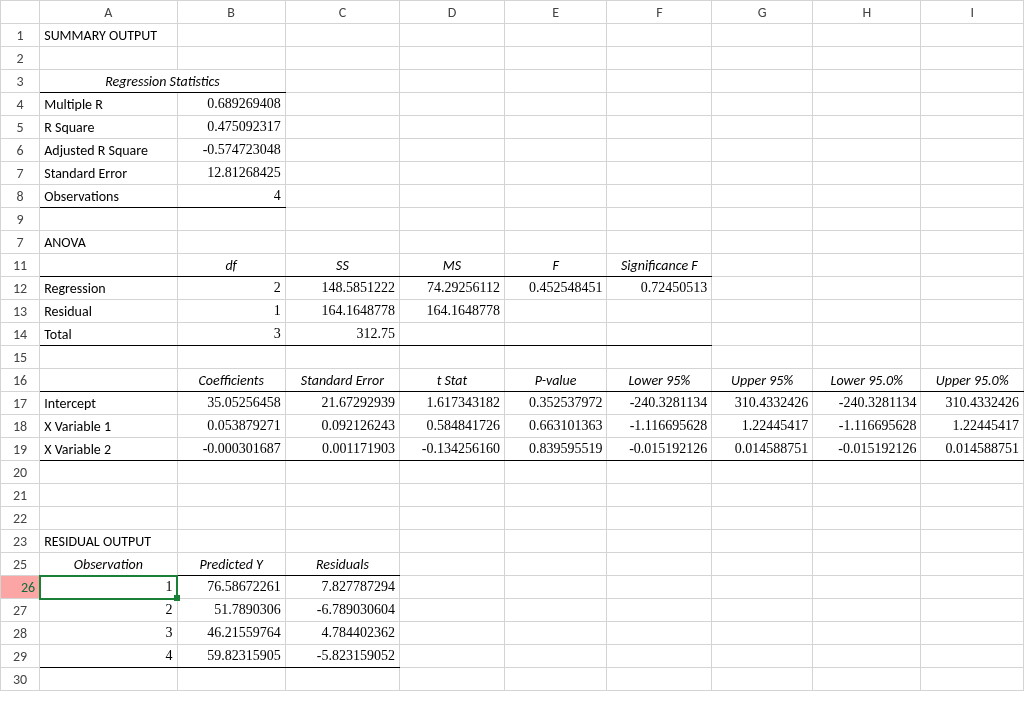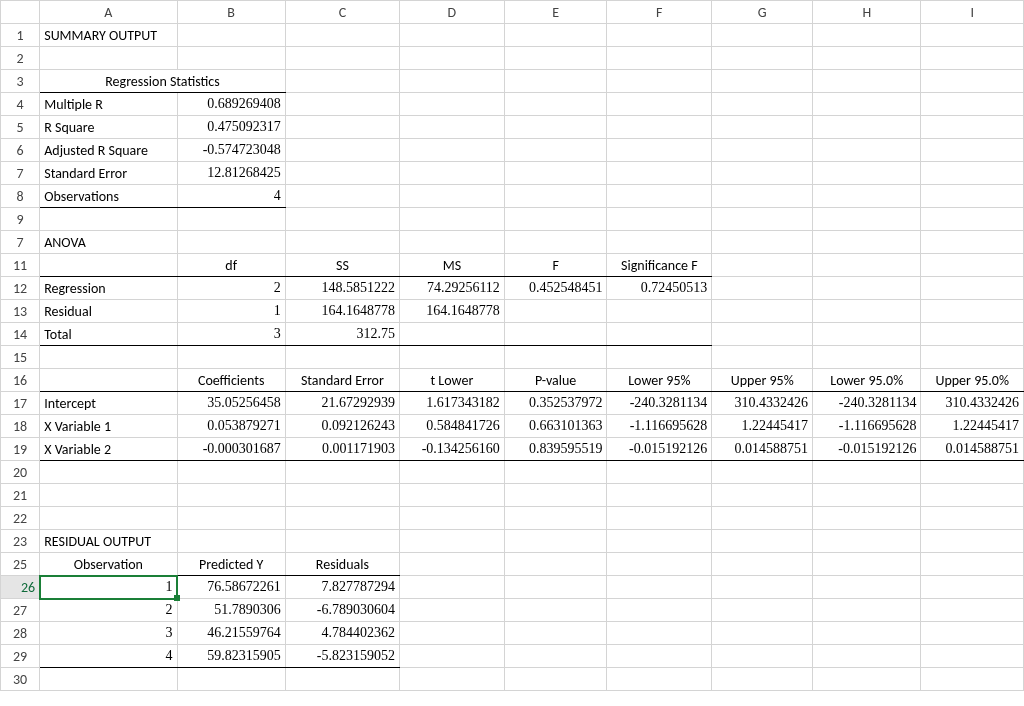--- a/index.html
+++ b/index.html
@@ -35,32 +35,32 @@
   .row-header {
     background: #fff;
     text-align: center;
     font-weight: normal;
     color: #444;
     font-size: 14px;
     width: 28px;
     border: 1px solid #d0d0d0;
   }
   .row-header.selected {
-    background: #e5e5e5;
+    background: #fca5a5;
     color: #0f6b3a;
     padding-left: 20px;
   }
   .corner {
     background: #fff;
     border: 1px solid #d0d0d0;
   }
   .txt-l { text-align: left; }
   .txt-r { text-align: right; font-family: Liberation Serif, serif; }
   .txt-c { text-align: center; }
-  .italic { }
+  .italic { font-style: italic; }
   .bt-thick { border-top: 1.5px solid #000 !important; }
   .bb-thick { border-bottom: 1.5px solid #000 !important; }
   .sel-cell {
     outline: 2px solid #1a7f37;
     outline-offset: -1px;
     position: relative;
   }
   .sel-cell::after {
     content: "";
     position: absolute;
@@ -291,21 +291,21 @@
         <td></td>
         <td></td>
         <td></td>
       </tr>
 
   <tr>
         <td class="row-header">16</td>
     <td class="bt-thick bb-thick"></td>
     <td class="txt-c italic bt-thick bb-thick">Coefficients</td>
     <td class="txt-c italic bt-thick bb-thick">Standard Error</td>
-    <td class="txt-c italic bt-thick bb-thick">t Lower</td>
+    <td class="txt-c italic bt-thick bb-thick">t Stat</td>
     <td class="txt-c italic bt-thick bb-thick">P-value</td>
     <td class="txt-c italic bt-thick bb-thick">Lower 95%</td>
     <td class="txt-c italic bt-thick bb-thick">Upper 95%</td>
     <td class="txt-c italic bt-thick bb-thick">Lower 95.0%</td>
     <td class="txt-c italic bt-thick bb-thick">Upper 95.0%</td>
       </tr>
 
   <tr>
         <td class="row-header">17</td>
     <td class="txt-l">Intercept</td>

